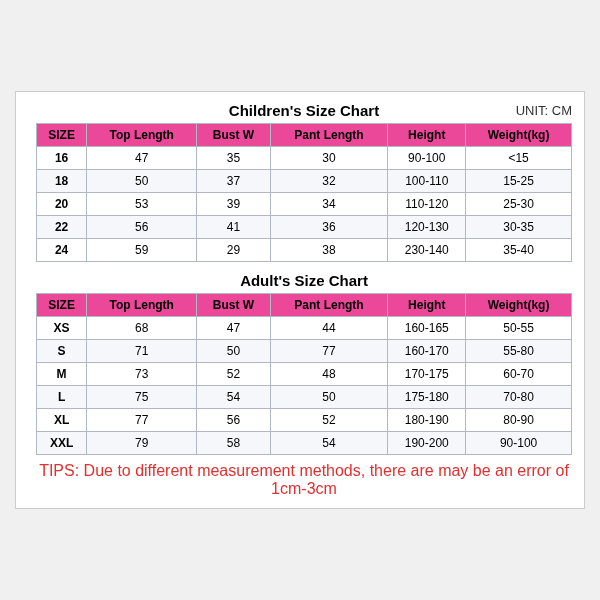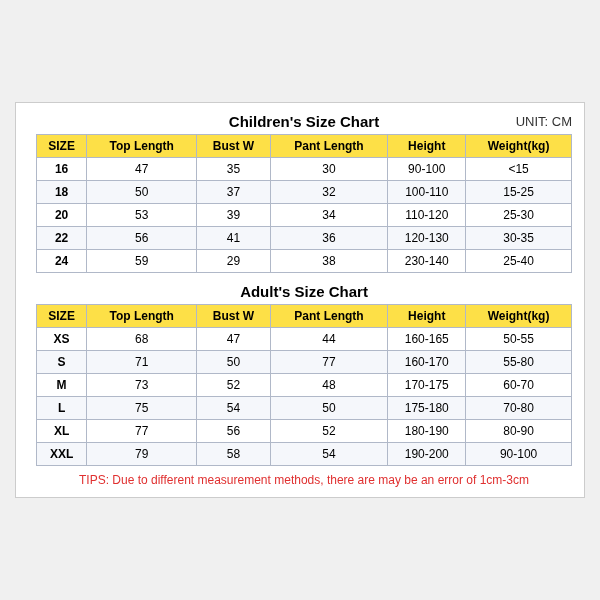--- a/index.html
+++ b/index.html
@@ -40,40 +40,40 @@
       width: 100%;
       border-collapse: collapse;
       font-size: 12px;
     }
     table th, table td {
       border: 1px solid #b0b8c8;
       text-align: center;
       padding: 4px 2px;
     }
     table thead tr {
-      background: #fde047;
+      background: #ec4899;
     }
     table thead th {
       font-weight: bold;
       font-size: 12px;
     }
     table tbody tr td:first-child {
       font-weight: bold;
     }
     table tbody tr:nth-child(odd) {
       background: #fff;
     }
     table tbody tr:nth-child(even) {
       background: #f5f7fb;
     }
     .section-gap {
       height: 10px;
     }
     .tips {
-      font-size: 12px;
+      font-size: 16px;
       color: #e03030;
       text-align: center;
       margin-top: 7px;
     }
   </style>
 </head>
 <body>
 
 <div class="chart-container">
 
@@ -125,21 +125,21 @@
           <td>36</td>
           <td>120-130</td>
           <td>30-35</td>
         </tr>
         <tr>
           <td>24</td>
           <td>59</td>
           <td>29</td>
           <td>38</td>
           <td>230-140</td>
-          <td>25-40</td>
+          <td>35-40</td>
         </tr>
       </tbody>
   </table>
 
   <div class="section-gap"></div>
 
   <div class="section-title-row">
     <span class="section-title">Adult's Size Chart</span>
   </div>
 

